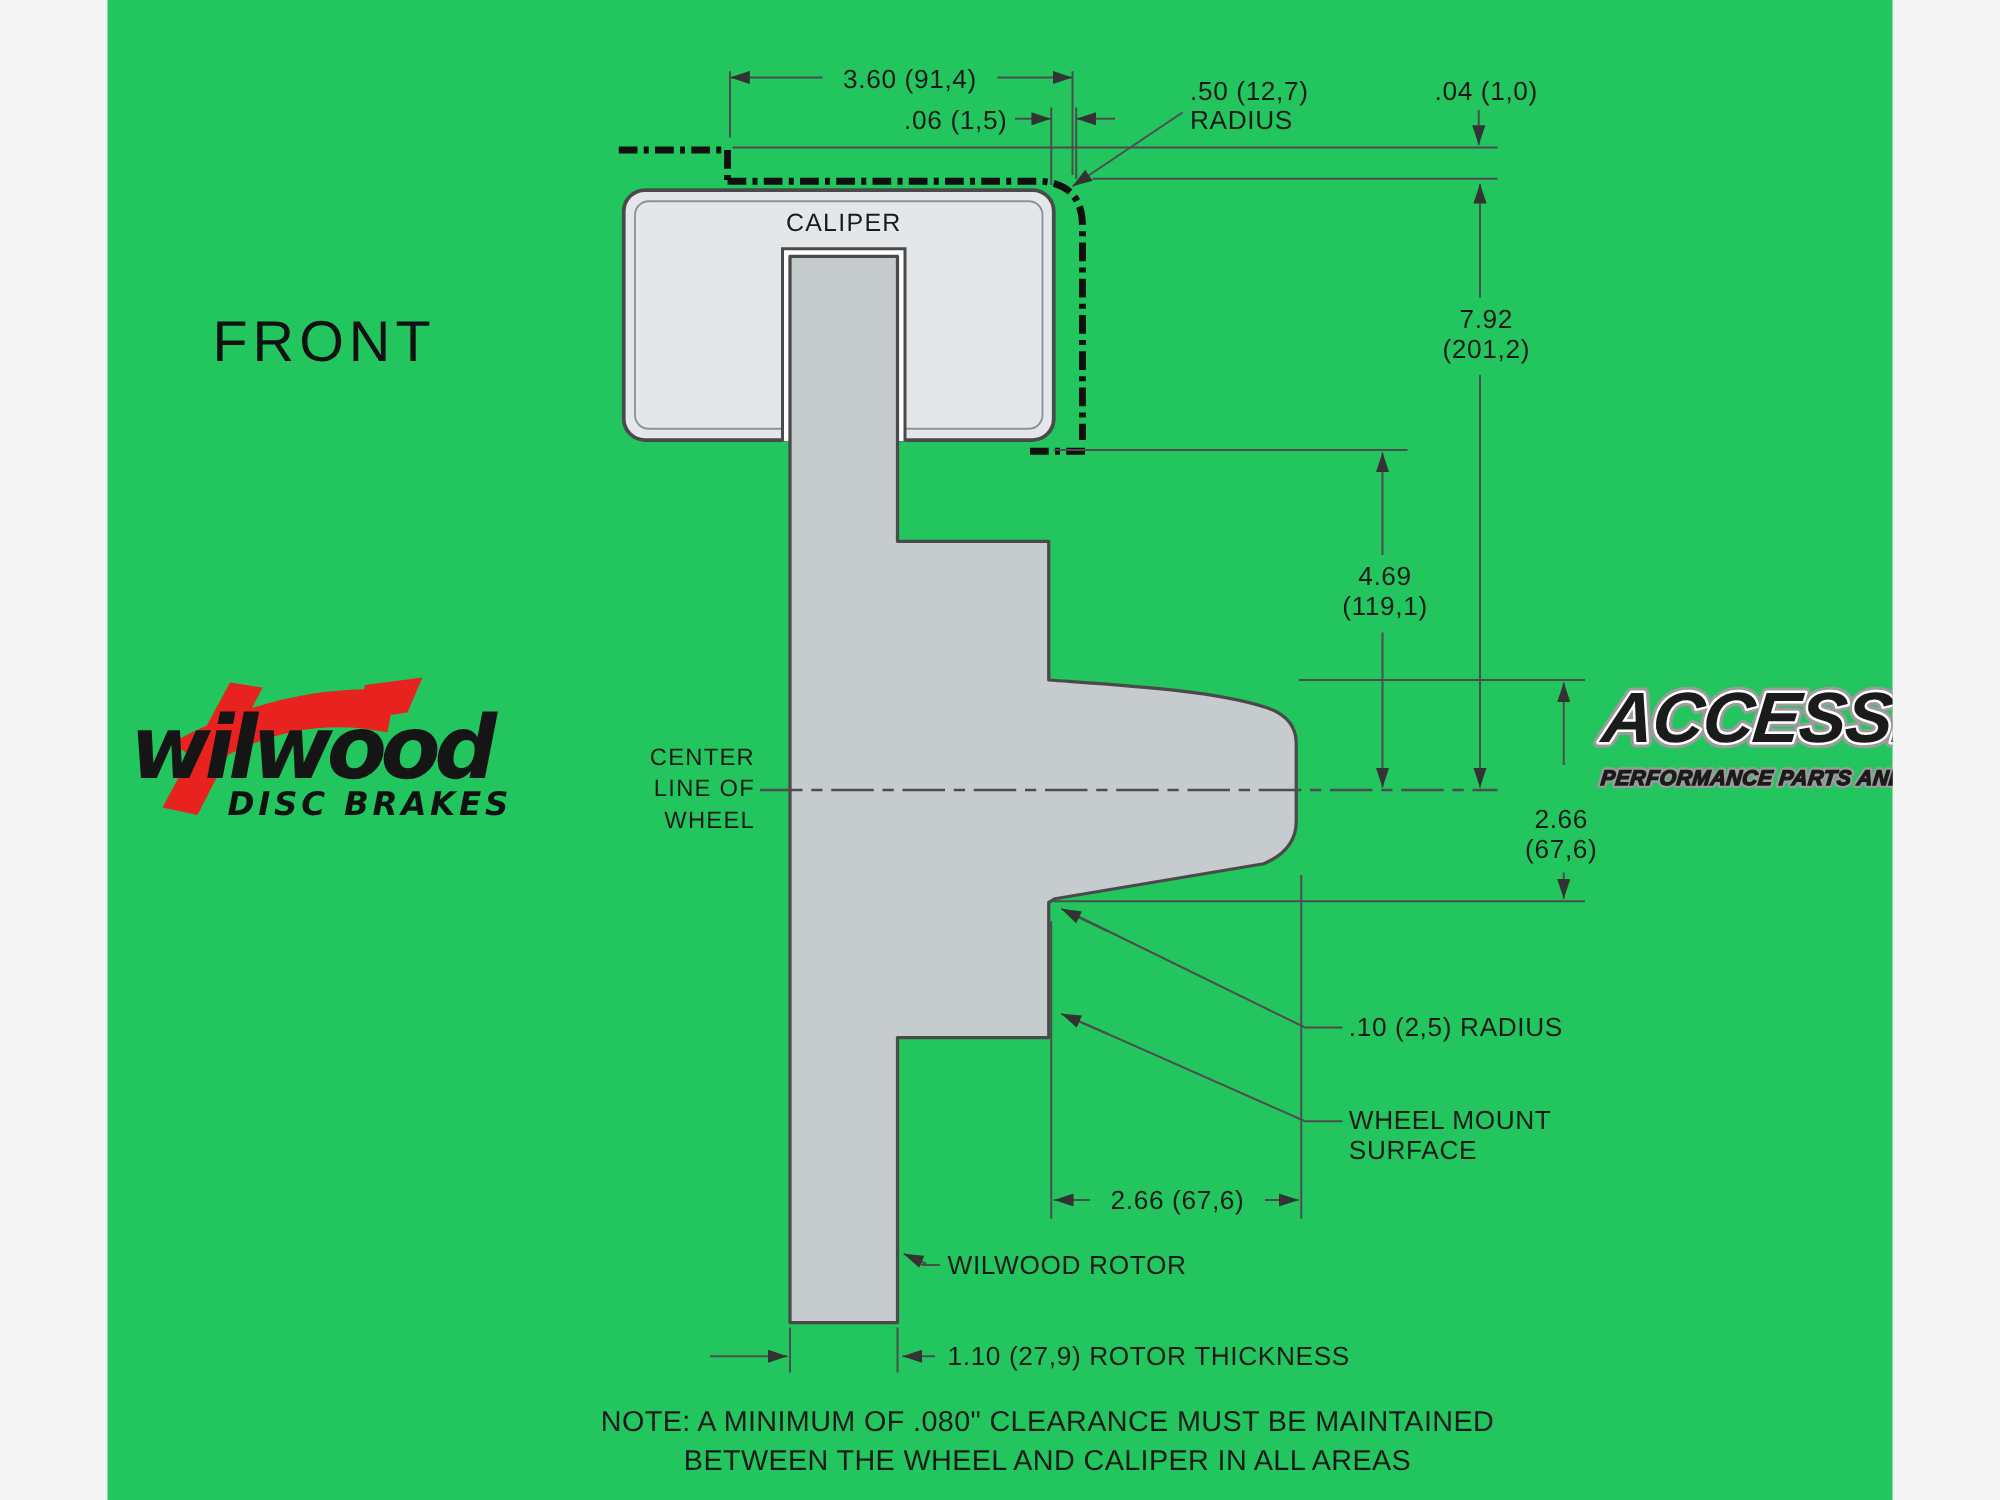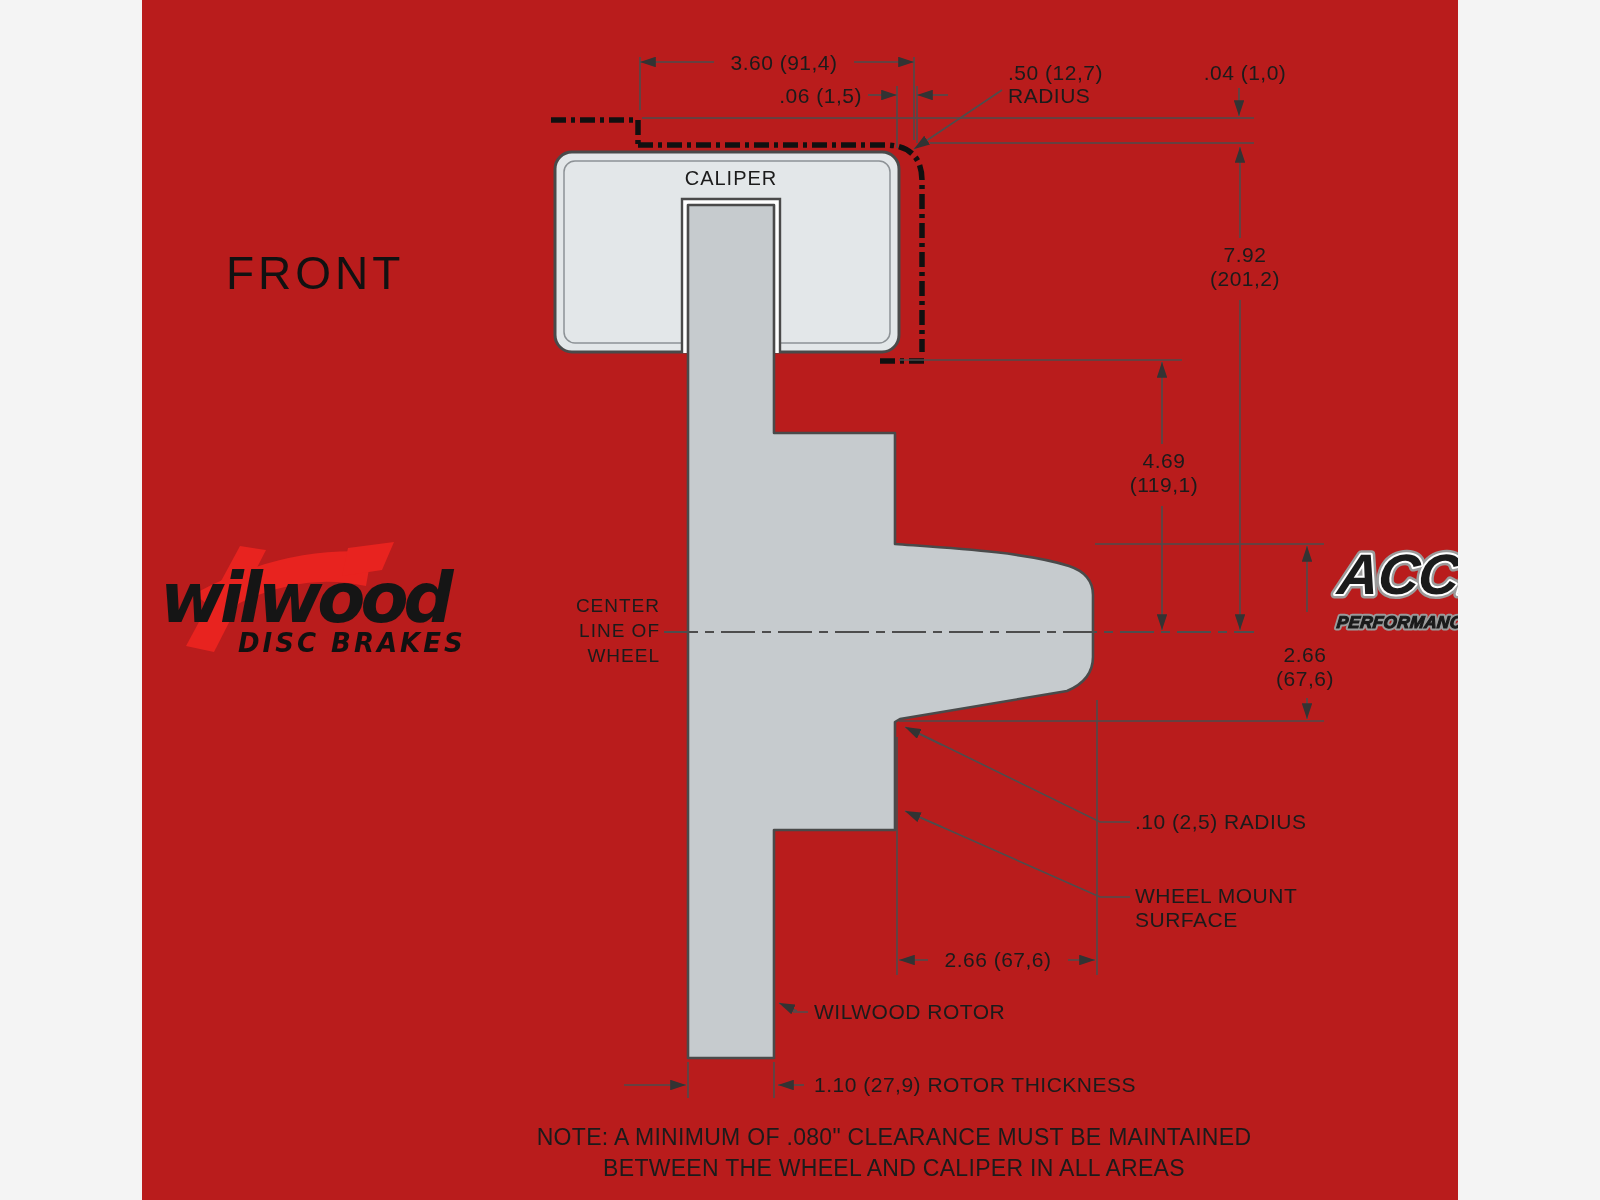--- a/index.html
+++ b/index.html
@@ -1,16 +1,16 @@
 <!DOCTYPE html>
 <html><head>
 <meta charset="utf-8">
 <style>
   html,body{margin:0;padding:0;background:#f4f4f4;}
-  .stage{position:relative;width:1316px;height:1200px;background:#b91c1c;margin:0 auto;overflow:hidden;
+  .stage{position:relative;width:1428px;height:1200px;background:#22c55e;margin:0 auto;overflow:hidden;
          font-family:"Liberation Sans",sans-serif;}
   svg{position:absolute;left:0;top:0;}
   text{font-family:"Liberation Sans",sans-serif;fill:#1b1b1b;}
   .dim{font-size:21px;letter-spacing:0.5px;}
   .lbl{font-size:20px;letter-spacing:1px;}
   .cl{font-size:19px;letter-spacing:1px;}
   .front{font-size:46px;letter-spacing:4px;fill:#111;}
   .note{font-size:23px;letter-spacing:0.3px;}
   .thin{stroke:#4d4d4d;stroke-width:1.6;fill:none;}
   .phantom{stroke:#101010;stroke-width:5.5;fill:none;stroke-dasharray:15 5 4 5;}

